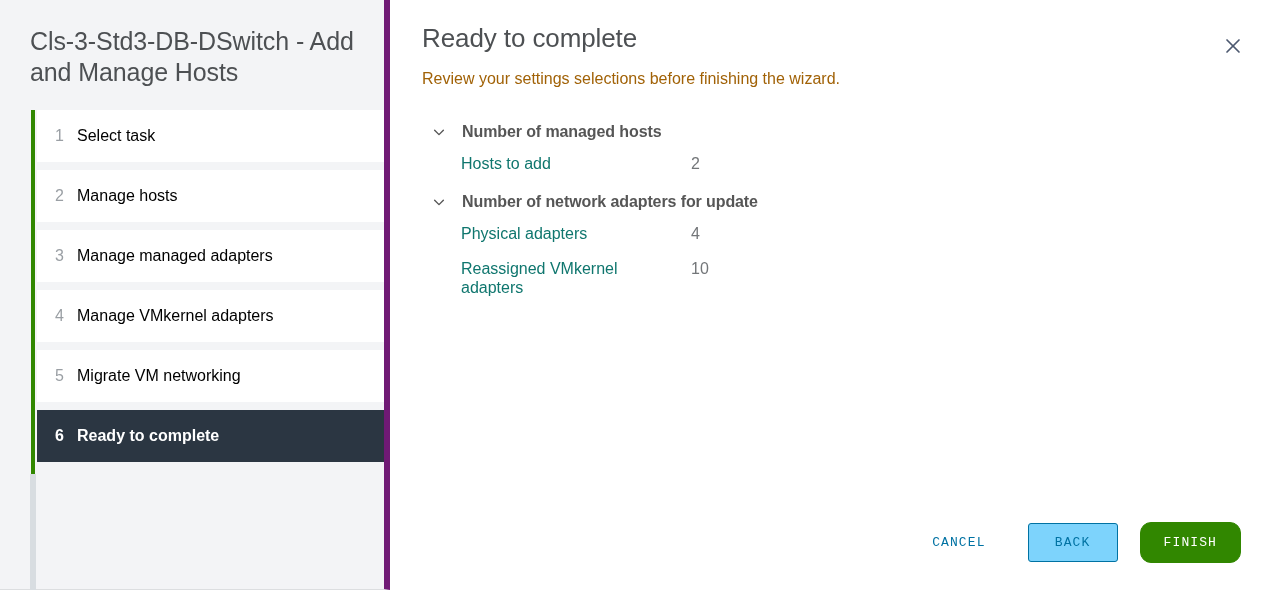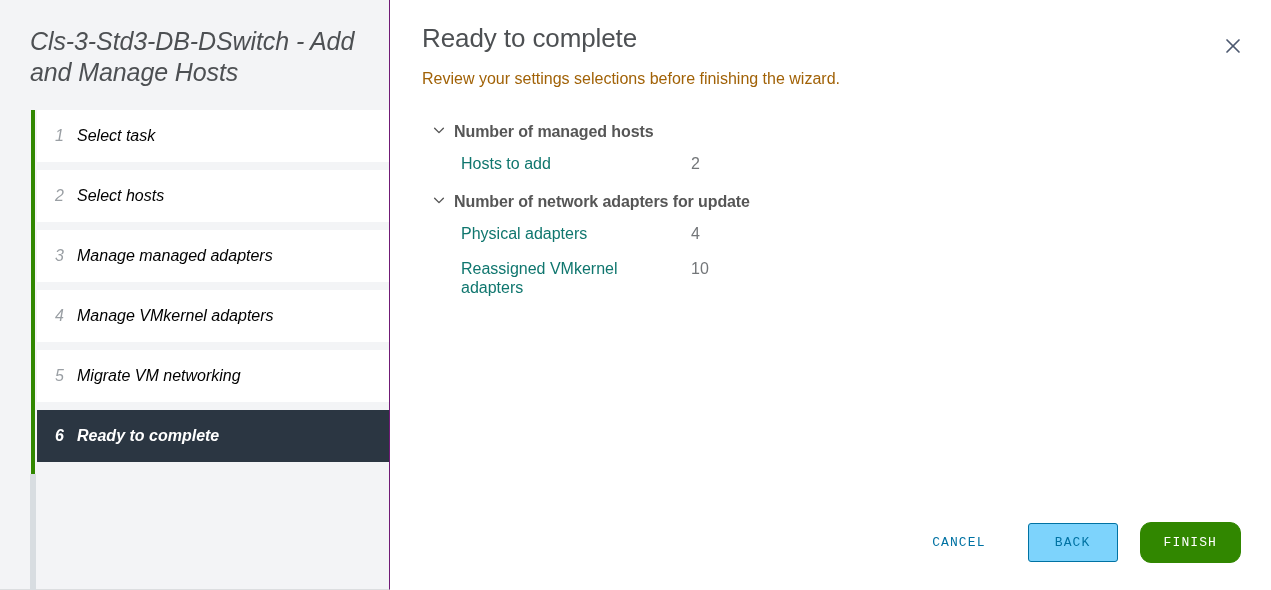--- a/index.html
+++ b/index.html
@@ -24,24 +24,23 @@
     position: relative;
     background: #ffffff;
   }
 
   
   .sidebar {
     width: 390px;
     flex: 0 0 390px;
     height: 590px;
     background: #f3f4f6;
-    border-right: 1px solid #701a75;
+    border-right: 6px solid #701a75;
     border-bottom: 1px solid #dcdee0;
     position: relative;
-    font-style: italic;
   }
 
   .sidebar-title {
     font-size: 25px;
     line-height: 31px;
     font-weight: 400;
     color: #4d5053;
     padding: 26px 30px 0 30px;
     letter-spacing: -0.1px;
   }
@@ -151,21 +150,22 @@
     margin-top: 30px;
     padding-left: 10px;
   }
 
   .section {
     margin-bottom: 4px;
   }
 
   .section-header {
     display: flex;
-    gap: 8px;
+    align-items: center;
+    gap: 16px;
     cursor: pointer;
     padding: 4px 0;
   }
 
   .section-header .chev {
     width: 14px;
     height: 14px;
     flex: 0 0 14px;
     color: #565656;
     display: block;
@@ -266,21 +266,21 @@
       <div class="rail"></div>
       <div class="rail-remaining"></div>
 
       <div class="step">
         <span class="num">1</span>
         <span class="label">Select task</span>
       </div>
 
       <div class="step">
         <span class="num">2</span>
-        <span class="label">Select hosts</span>
+        <span class="label">Manage hosts</span>
       </div>
 
       <div class="step">
         <span class="num">3</span>
         <span class="label">Manage managed adapters</span>
       </div>
 
       <div class="step">
         <span class="num">4</span>
         <span class="label">Manage VMkernel adapters</span>

